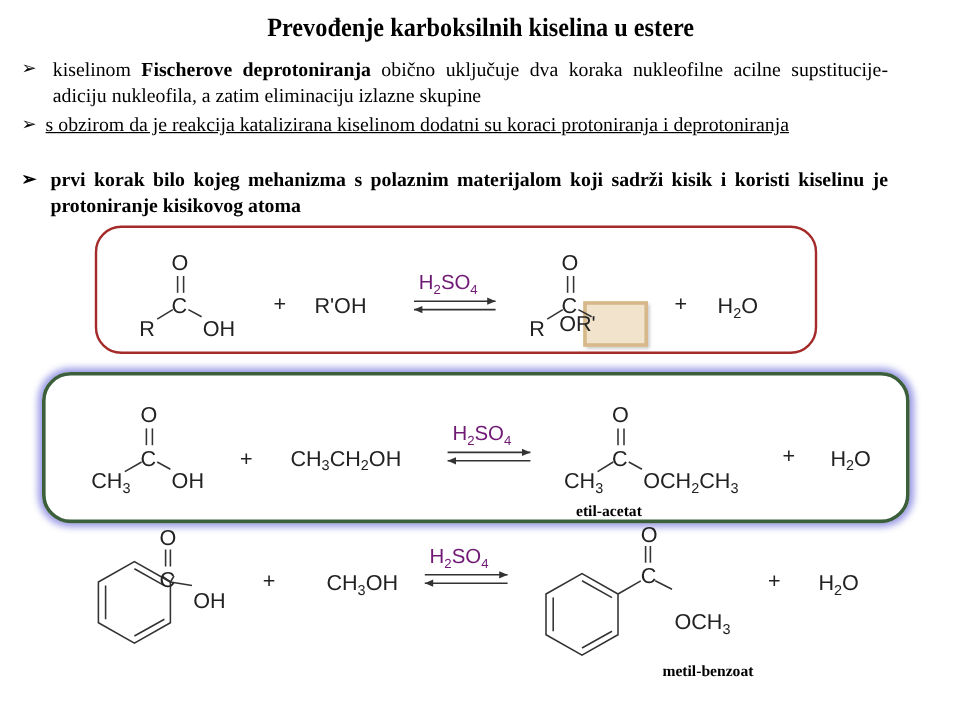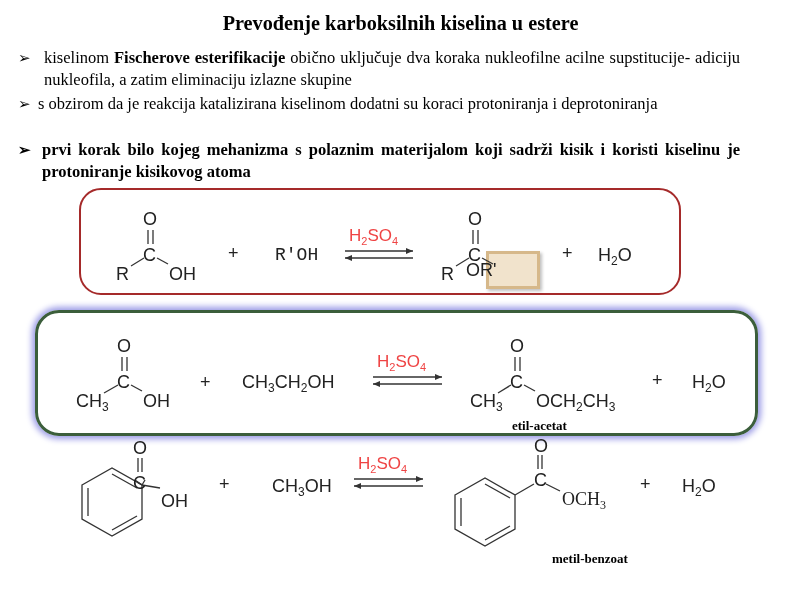--- a/index.html
+++ b/index.html
@@ -4,41 +4,41 @@
 <style>
   html, body { margin:0; padding:0; background:#ffffff; }
   body { width:801px; height:603px; position:relative; overflow:hidden; font-family:"Liberation Serif", serif; color:#000; }
   .title { position:absolute; left:0; width:801px; top:10px; text-align:center; font-family:"Liberation Serif", serif; font-weight:bold; font-size:22px; transform:scaleX(0.92); transform-origin:center; }
   .bullet { position:absolute; left:18px; width:722px; font-size:16.5px; line-height:22px; text-align:justify; }
   .bullet .arrow { position:absolute; left:0; top:0; font-size:15px; }
   .bullet .text { display:block; margin-left:24px; text-align:justify; text-align-last:left; }
   .b1 { top:47px; }
   .b1 .text { margin-left:26px; }
   .b2 { top:93px; }
-  .b2 .text { margin-left:20px; }
+  .b2 .text { margin-left:20px;text-decoration:underline; }
   .b3 { top:139px; font-weight:bold; }
   .b3 .text { }
   .box-red { position:absolute; left:79px; top:188px; width:602px; height:107px; border:2px solid #a52a2a; border-radius:22px; box-sizing:border-box; }
   .box-green { position:absolute; left:35px; top:310px; width:723px; height:126px; border:3px solid #3b5e3b; border-radius:24px; box-sizing:border-box; box-shadow:0 0 6px 3px #9a9ae6; }
   .chem { position:absolute; font-family:"Liberation Sans", sans-serif; font-size:18px; color:#222; white-space:nowrap; }
   .chem sub { font-size:12px; vertical-align:-4px; line-height:0; }
-  .cat { position:absolute; font-family:"Liberation Sans", sans-serif; font-size:17px; color:#ef4444; white-space:nowrap; }
+  .cat { position:absolute; font-family:"Liberation Sans", sans-serif; font-size:17px; color:#701a75; white-space:nowrap; }
   .cat sub { font-size:11px; vertical-align:-4px; line-height:0; }
   .label { position:absolute; font-family:"Liberation Serif", serif; font-weight:bold; font-size:13px; color:#000; }
   .highlight { position:absolute; left:486px; top:251px; width:54px; height:38px; background:#f1e3cc; border:3px solid #d6b88a; box-sizing:border-box; box-shadow:2px 2px 3px rgba(0,0,0,0.25); }
   svg.overlay { position:absolute; left:0; top:0; }
 </style>
 </head>
 <body>
 
 <div class="title">Prevođenje karboksilnih kiselina u estere</div>
 
 <div class="bullet b1">
   <span class="arrow">➢</span>
-  <span class="text"><span>kiselinom </span><b>Fischerove esterifikacije</b><span>  obično uključuje dva koraka nukleofilne acilne supstitucije- adiciju nukleofila, a zatim eliminaciju izlazne skupine</span></span>
+  <span class="text"><span>kiselinom </span><b>Fischerove deprotoniranja</b><span>  obično uključuje dva koraka nukleofilne acilne supstitucije- adiciju nukleofila, a zatim eliminaciju izlazne skupine</span></span>
 </div>
 
 <div class="bullet b2">
   <span class="arrow">➢</span>
   <span class="text">s obzirom da je reakcija katalizirana kiselinom dodatni su koraci protoniranja i deprotoniranja</span>
 </div>
 
 <div class="bullet b3">
   <span class="arrow">➢</span>
   <span class="text">prvi korak bilo kojeg mehanizma s polaznim materijalom koji sadrži kisik i koristi kiselinu je protoniranje kisikovog atoma</span>
@@ -110,48 +110,48 @@
     <polygon points="423,479 416,476 416,482"></polygon>
     <polygon points="354,486 361,483 361,489"></polygon>
   </g>
 </svg>
 
 <span class="chem" style="left:143px;top:209px;">O</span>
 <span class="chem" style="left:143px;top:245px;">C</span>
 <span class="chem" style="left:116px;top:264px;">R</span>
 <span class="chem" style="left:169px;top:264px;">OH</span>
 <span class="chem" style="left:228px;top:243px;">+</span>
-<span class="chem" style="left:275px;top:245px;font-family:Liberation Mono, monospace;">R'OH</span>
+<span class="chem" style="left:262px;top:245px;">R'OH</span>
 <span class="cat" style="left:349px;top:226px;"><span>H</span><sub>2</sub><span>SO</span><sub>4</sub></span>
 <span class="chem" style="left:468px;top:209px;">O</span>
 <span class="chem" style="left:468px;top:245px;">C</span>
 <span class="chem" style="left:441px;top:264px;">R</span>
 <span class="chem" style="left:466px;top:260px;">OR'</span>
 <span class="chem" style="left:562px;top:243px;">+</span>
 <span class="chem" style="left:598px;top:245px;"><span>H</span><sub>2</sub><span>O</span></span>
 
 <span class="chem" style="left:117px;top:336px;">O</span>
 <span class="chem" style="left:117px;top:372px;">C</span>
 <span class="chem" style="left:76px;top:391px;"><span>CH</span><sub>3</sub></span>
 <span class="chem" style="left:143px;top:391px;">OH</span>
 <span class="chem" style="left:200px;top:372px;">+</span>
 <span class="chem" style="left:242px;top:372px;"><span>CH</span><sub>3</sub><span>CH</span><sub>2</sub><span>OH</span></span>
 <span class="cat" style="left:377px;top:352px;"><span>H</span><sub>2</sub><span>SO</span><sub>4</sub></span>
 <span class="chem" style="left:510px;top:336px;">O</span>
 <span class="chem" style="left:510px;top:372px;">C</span>
 <span class="chem" style="left:470px;top:391px;"><span>CH</span><sub>3</sub></span>
 <span class="chem" style="left:536px;top:391px;"><span>OCH</span><sub>2</sub><span>CH</span><sub>3</sub></span>
-<span class="label" style="left:512px;top:418px;">etil-acetat</span>
+<span class="label" style="left:480px;top:418px;">etil-acetat</span>
 <span class="chem" style="left:652px;top:370px;">+</span>
 <span class="chem" style="left:692px;top:372px;"><span>H</span><sub>2</sub><span>O</span></span>
 
 <span class="chem" style="left:133px;top:438px;">O</span>
 <span class="chem" style="left:133px;top:473px;">C</span>
 <span class="chem" style="left:161px;top:491px;">OH</span>
 <span class="chem" style="left:219px;top:474px;">+</span>
 <span class="chem" style="left:272px;top:476px;"><span>CH</span><sub>3</sub><span>OH</span></span>
 <span class="cat" style="left:358px;top:454px;"><span>H</span><sub>2</sub><span>SO</span><sub>4</sub></span>
 <span class="chem" style="left:534px;top:436px;">O</span>
 <span class="chem" style="left:534px;top:470px;">C</span>
-<span class="chem" style="left:562px;top:489px;font-family:Liberation Serif, serif;"><span>OCH</span><sub>3</sub></span>
+<span class="chem" style="left:562px;top:508px;"><span>OCH</span><sub>3</sub></span>
 <span class="label" style="left:552px;top:551px;">metil-benzoat</span>
 <span class="chem" style="left:640px;top:474px;">+</span>
 <span class="chem" style="left:682px;top:476px;"><span>H</span><sub>2</sub><span>O</span></span>
 
 </body></html>

